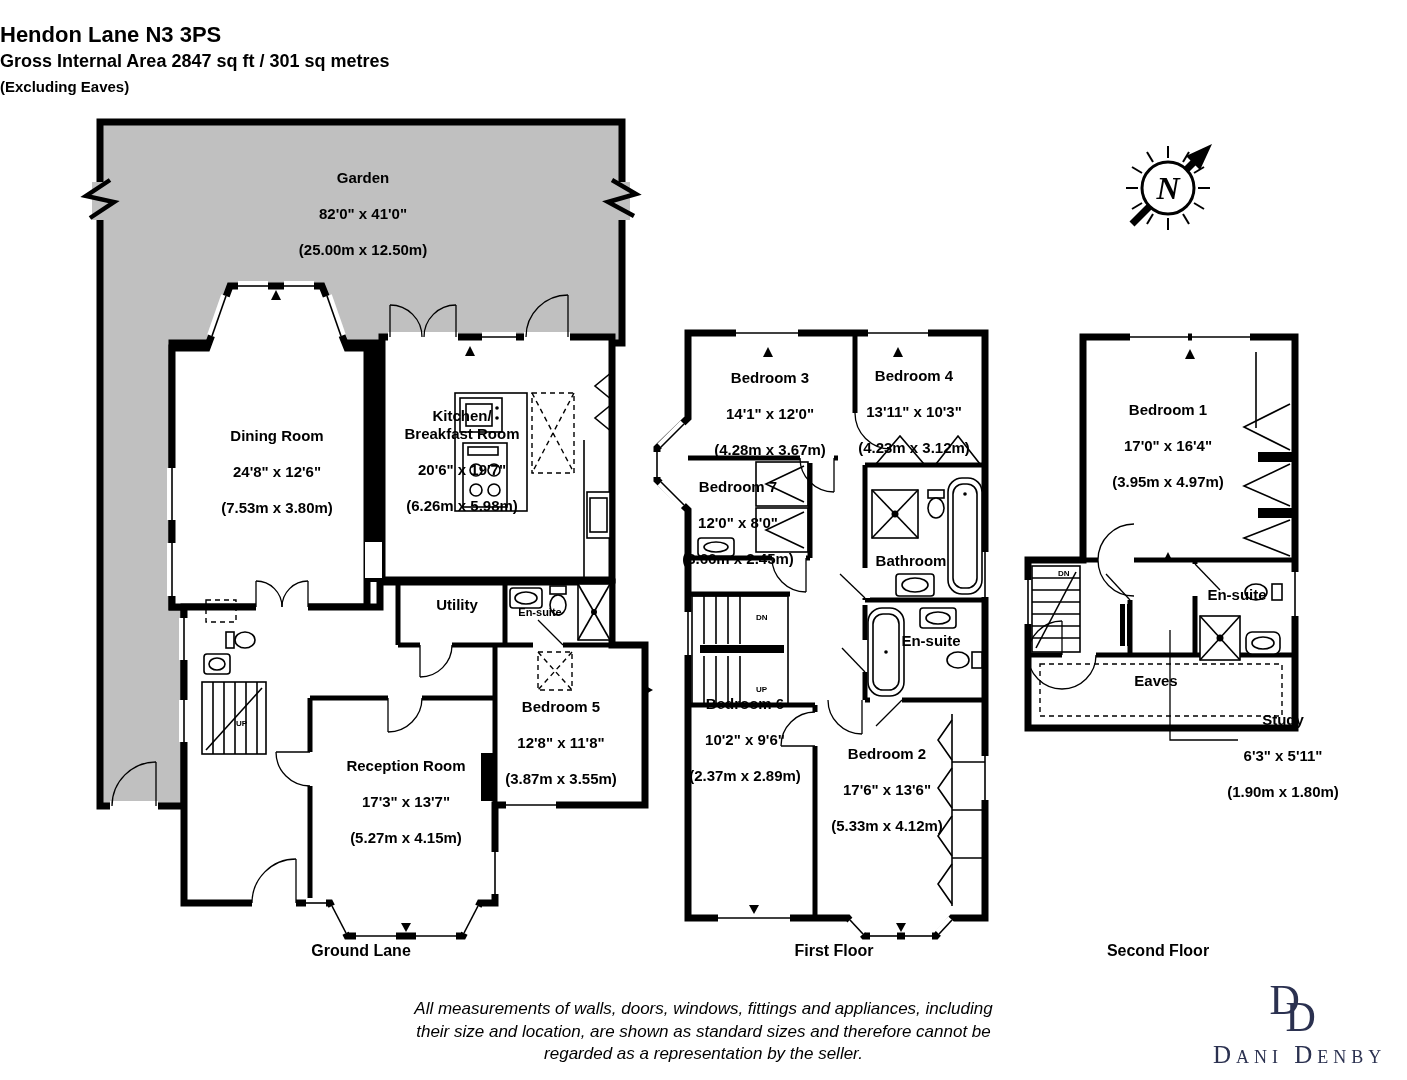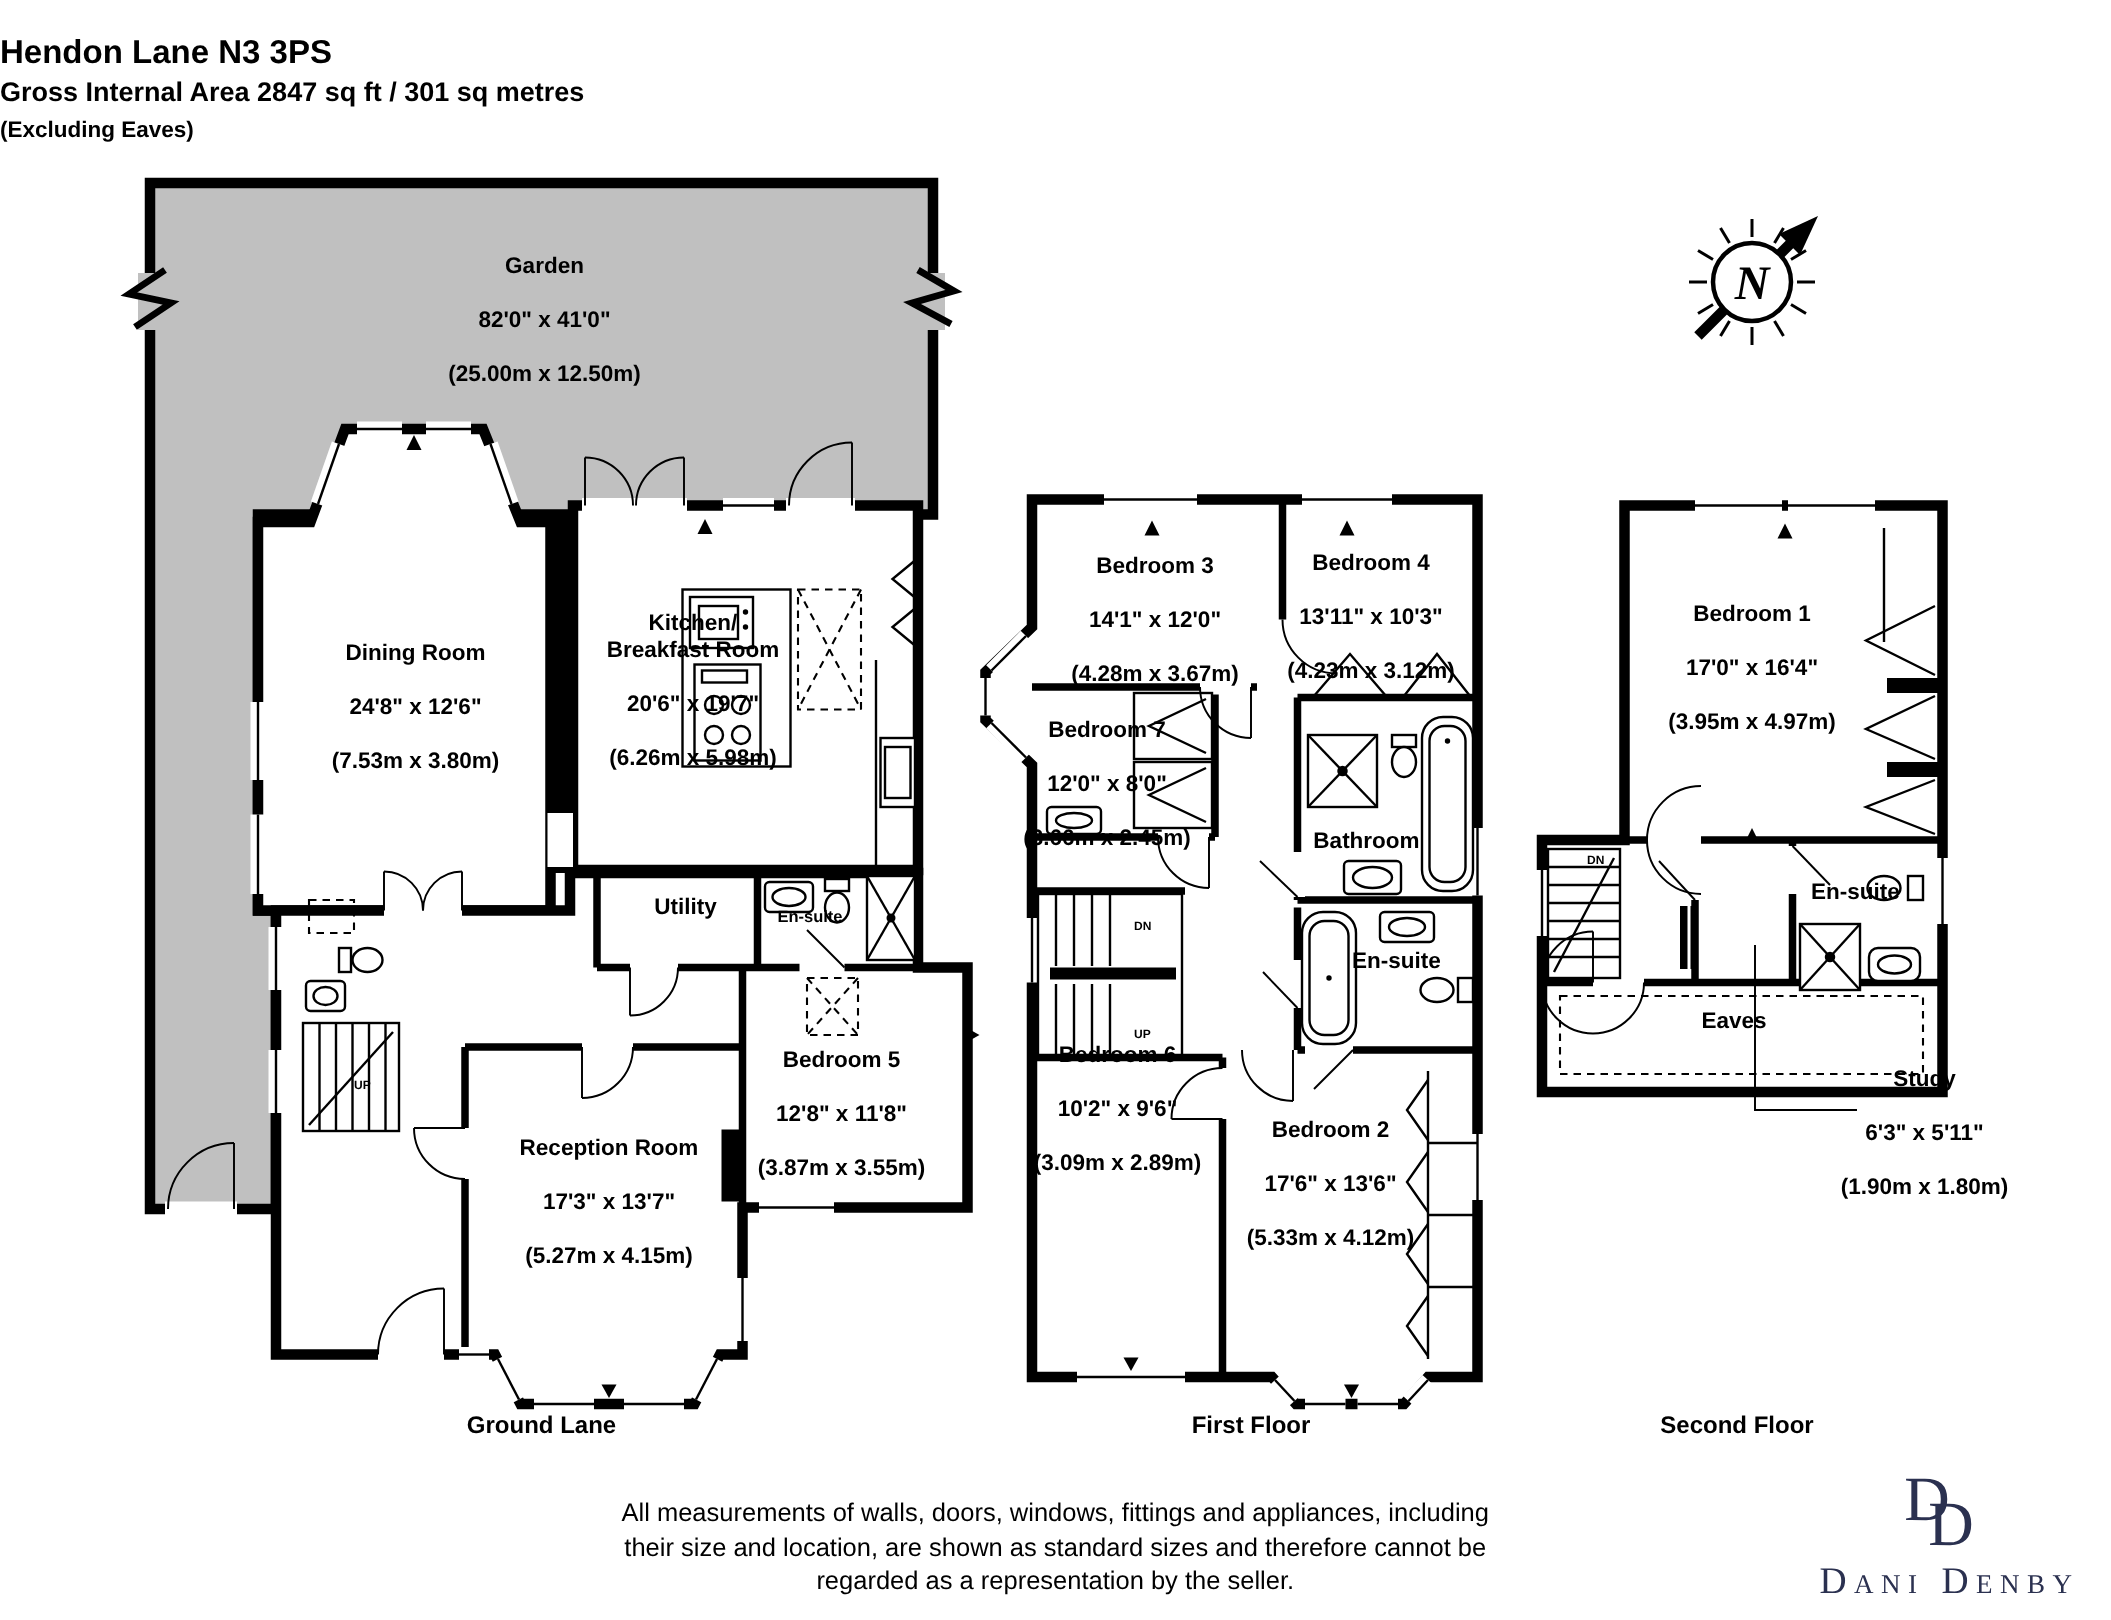--- a/index.html
+++ b/index.html
@@ -22,21 +22,21 @@
   
   .hdr{position:absolute;left:0;width:100%;text-align:left;font-weight:bold;}
   .hdr.t1{top:22px;font-size:22px;}
   .hdr.t2{top:51px;font-size:18px;}
   .hdr.t3{top:78px;font-size:15px;}
   .lbl{position:absolute;transform:translate(-50%,-50%);text-align:center;
        font-weight:bold;font-size:15px;line-height:18px;white-space:pre-line;}
   .lbl.small{font-size:11px;line-height:13px;}
   .floor-lbl{position:absolute;transform:translate(-50%,-50%);font-weight:bold;font-size:16px;}
   .disclaimer{position:absolute;left:0;width:100%;top:998px;text-align:center;
-              font-size:17px;line-height:22.5px;white-space:pre-line;font-weight:400;}
+              font-size:17px;line-height:22.5px;white-space:pre-line;font-weight:400;font-style:italic;}
   .brand{position:absolute;left:1213px;top:983px;width:165px;text-align:center;color:#2b3150;}
   .monogram{position:relative;height:58px;width:80px;margin:0 auto;}
   .monogram .d{position:absolute;font-family:"Liberation Serif",serif;font-size:42px;line-height:42px;}
   .monogram .d1{left:14px;top:-4px;}
   .monogram .d2{left:30px;top:13px;}
   .brand-name{font-family:"Liberation Serif",serif;font-variant:small-caps;
               font-size:25px;letter-spacing:5px;white-space:nowrap;}
 </style>
 </head>
 <body>
@@ -515,21 +515,21 @@
   </div>
   <div class="lbl" style="left:911px;top:561px">
     <div>Bathroom</div>
   </div>
   <div class="lbl" style="left:931px;top:641px">
     <div>En-suite</div>
   </div>
   <div class="lbl" style="left:745px;top:740px">
     <div>Bedroom 6</div>
     <div>10'2" x 9'6"</div>
-    <div>(3.09m x 2.89m)</div>
+    <div>(2.37m x 2.89m)</div>
   </div>
   <div class="lbl" style="left:887px;top:790px">
     <div>Bedroom 2</div>
     <div>17'6" x 13'6"</div>
     <div>(5.33m x 4.12m)</div>
   </div>
 
   <div class="lbl" style="left:1168px;top:446px">
     <div>Bedroom 1</div>
     <div>17'0" x 16'4"</div>

